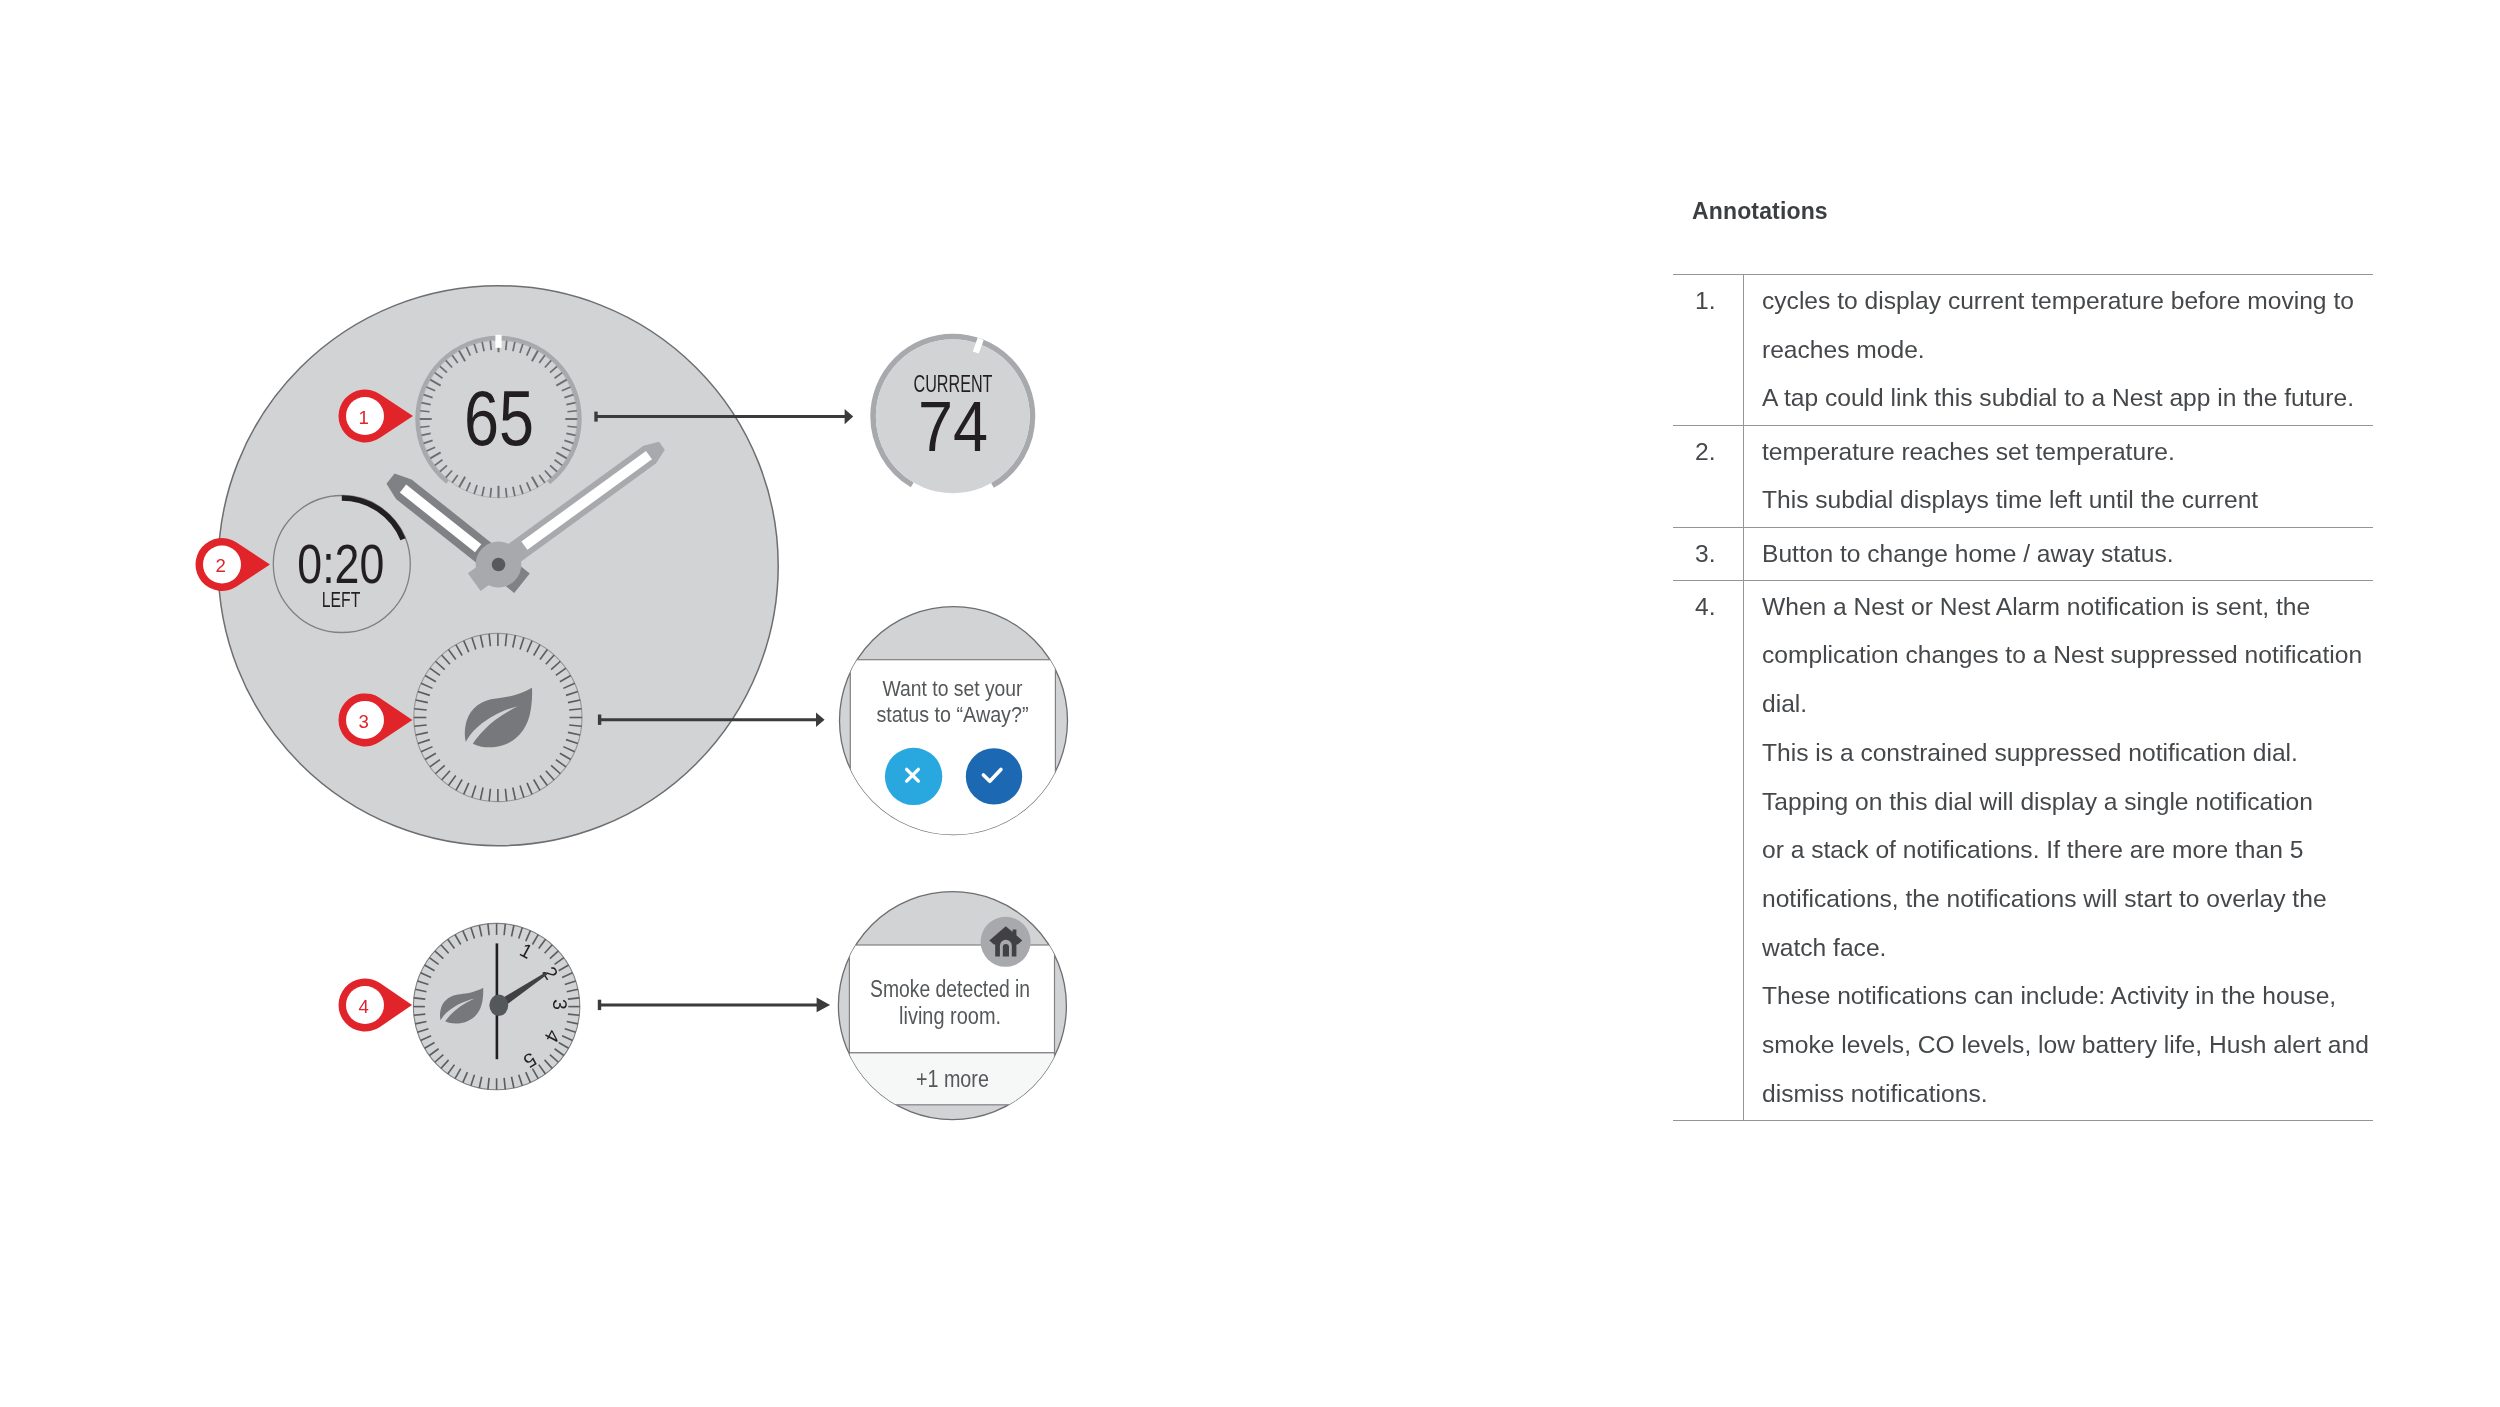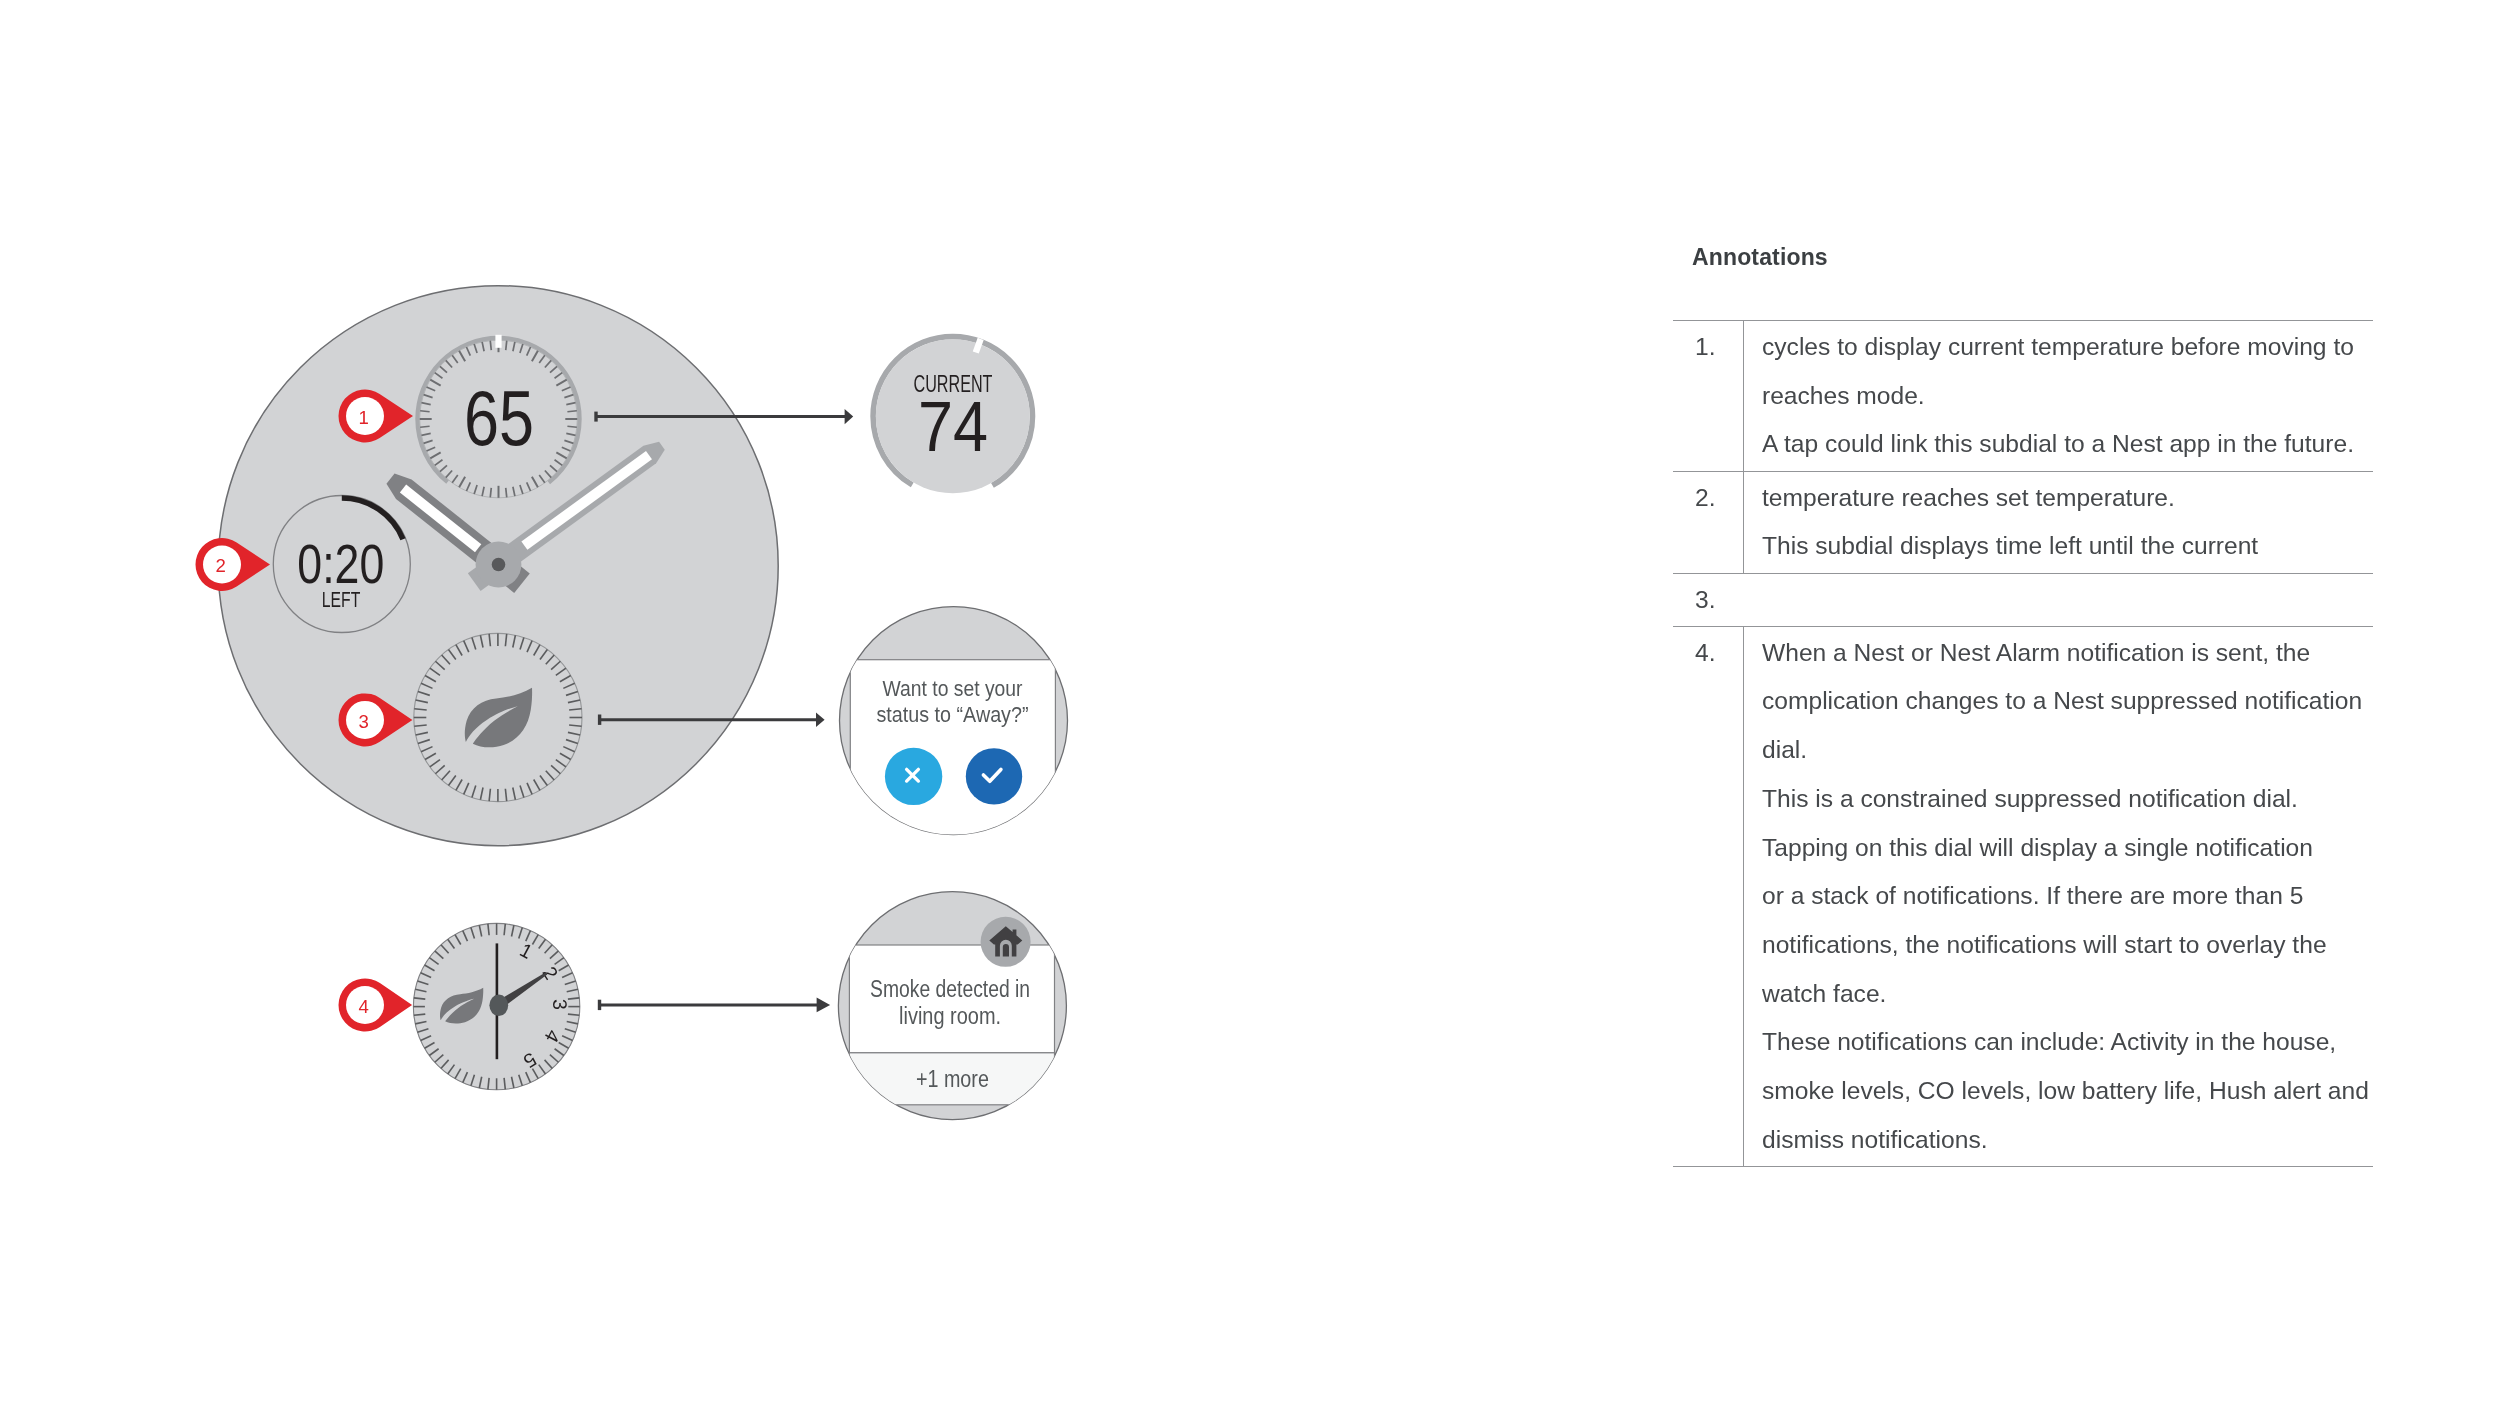--- a/index.html
+++ b/index.html
@@ -4,21 +4,21 @@
 <style>
   html,body{margin:0;padding:0;background:#ffffff;}
   body{width:2500px;height:1407px;overflow:hidden;font-family:"Liberation Sans",sans-serif;}
   #stage{position:relative;width:2500px;height:1407px;}
   .abs{position:absolute;}
   svg text{font-family:"Liberation Sans",sans-serif;}
   .dialnum{fill:#231f20;}
   .uitext{fill:#54585a;}
 
   
-  #annotations{font-family:"Liberation Sans",sans-serif;color:#45484b;margin-top:46px;}
+  #annotations{font-family:"Liberation Sans",sans-serif;color:#45484b;}
   .ann-title{margin-left:19px;font-size:23px;font-weight:bold;color:#3b3f42;letter-spacing:0.15px;
              line-height:24px;height:24px;}
   .ann-table{border-top:1.7px solid #939598;margin-top:51px;}
   .ann-row{display:flex;border-bottom:1.7px solid #939598;}
   .ann-num{width:70px;flex:0 0 70px;font-size:24.6px;color:#45484b;
            padding:2px 0 1.5px 22px;box-sizing:border-box;line-height:48.7px;}
   .ann-body{flex:1;border-left:1.7px solid #939598;padding:2px 0 1.5px 18px;box-sizing:border-box;}
   .ann-line{font-size:24.6px;line-height:48.7px;color:#45484b;white-space:nowrap;}
 </style>
 </head>
@@ -371,20 +371,23 @@
         </div>
         <div class="ann-row">
           <div class="ann-num">2.</div>
           <div class="ann-body">
             <div class="ann-line">temperature reaches set temperature.</div>
             <div class="ann-line">This subdial displays time left until the current</div>
           </div>
         </div>
         <div class="ann-row">
           <div class="ann-num">3.</div>
+          <div class="ann-body">
+            <div class="ann-line">Button to change home / away status.</div>
+          </div>
         </div>
         <div class="ann-row">
           <div class="ann-num">4.</div>
           <div class="ann-body">
             <div class="ann-line">When a Nest or Nest Alarm notification is sent, the</div>
             <div class="ann-line">complication changes to a Nest suppressed notification</div>
             <div class="ann-line">dial.</div>
             <div class="ann-line">This is a constrained suppressed notification dial.</div>
             <div class="ann-line">Tapping on this dial will display a single notification</div>
             <div class="ann-line">or a stack of notifications. If there are more than 5</div>

